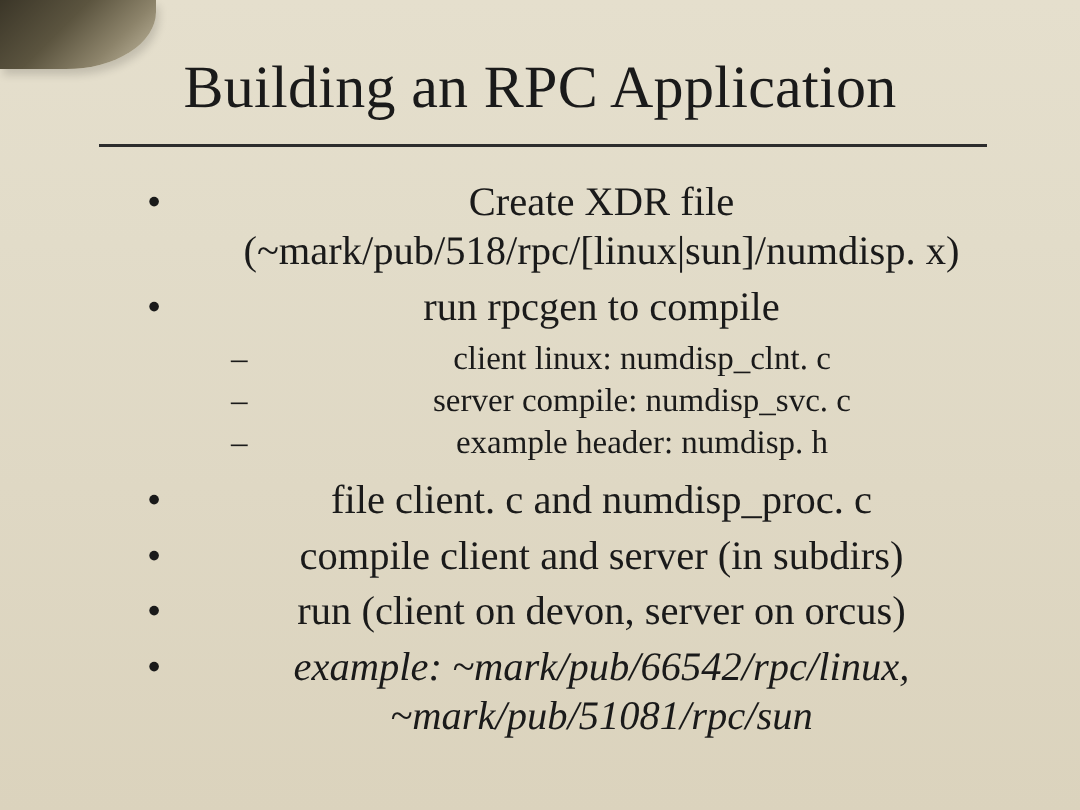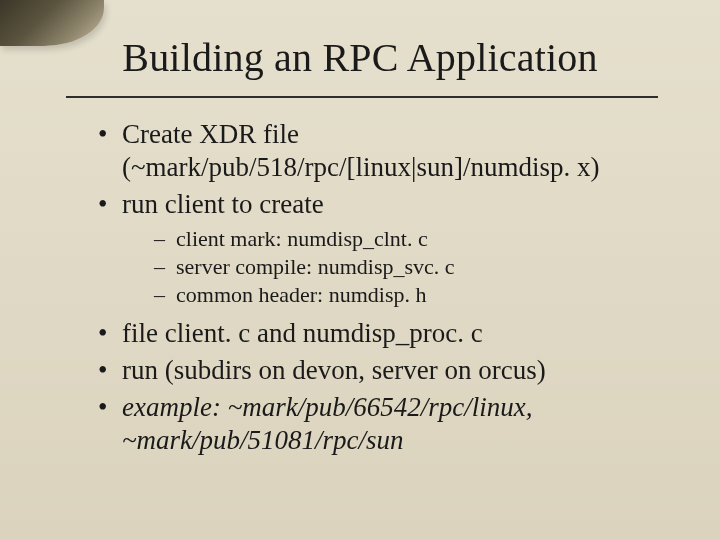--- a/index.html
+++ b/index.html
@@ -57,20 +57,21 @@
     list-style: none;
     margin: 0;
     padding: 0;
   }
   ul.level1 > li {
     position: relative;
     padding-left: 30px;
     font-size: 27px;
     line-height: 1.22;
     margin-bottom: 4px;
+    text-align: center;
   }
   ul.level1 > li::before {
     content: "•";
     position: absolute;
     left: 6px;
     top: 0;
     font-size: 27px;
   }
   ul.level2 {
     list-style: none;
@@ -100,25 +101,26 @@
 <div class="slide">
   <div class="curl"></div>
 
   <div class="title">Building an RPC Application</div>
   <div class="rule"></div>
 
   <div class="content">
     <ul class="level1">
       <li><span>Create XDR file (~mark/pub/518/rpc/[linux|sun]/numdisp. x)</span></li>
       <li>
-        <span>run client to create</span>
+        <span>run rpcgen to compile</span>
         <ul class="level2">
-          <li><span>client mark: numdisp_clnt. c</span></li>
+          <li><span>client linux: numdisp_clnt. c</span></li>
           <li><span>server compile: numdisp_svc. c</span></li>
-          <li><span>common header: numdisp. h</span></li>
+          <li><span>example header: numdisp. h</span></li>
         </ul>
       </li>
       <li><span>file client. c and numdisp_proc. c</span></li>
-      <li><span>run (subdirs on devon, server on orcus)</span></li>
+      <li><span>compile client and server (in subdirs)</span></li>
+      <li><span>run (client on devon, server on orcus)</span></li>
       <li><span class="italic">example:  ~mark/pub/66542/rpc/linux, ~mark/pub/51081/rpc/sun</span></li>
     </ul>
   </div>
 </div>
 
 </body></html>

